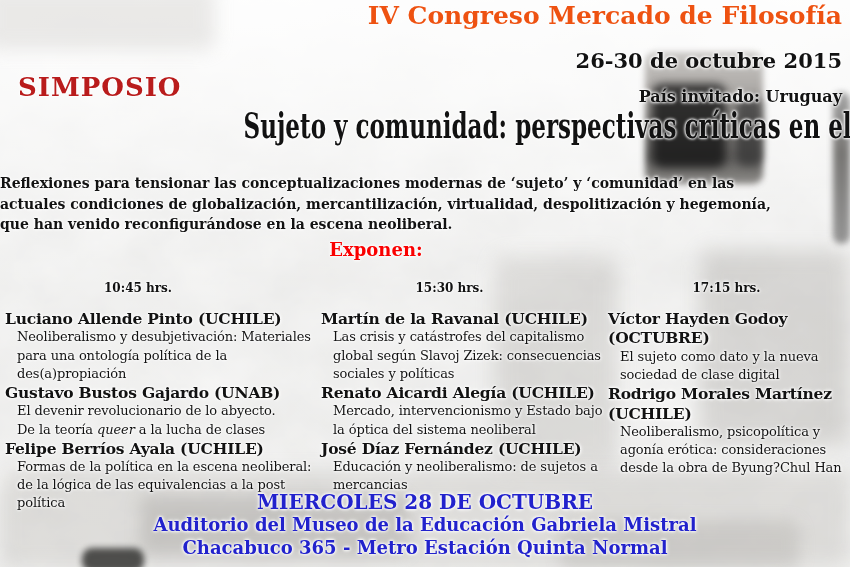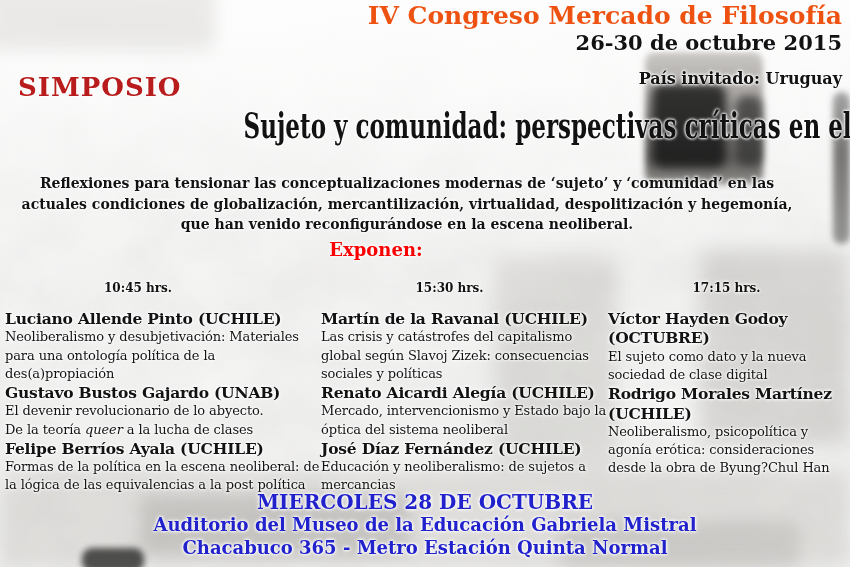--- a/index.html
+++ b/index.html
@@ -41,45 +41,45 @@
   .b-botrocks  { left:140px; top:495px; width:270px; height:60px; background:#8f8c88; filter:blur(8px); opacity:.28; }
   .b-botrocks2 { left:560px; top:520px; width:240px; height:50px; background:#989590; filter:blur(8px); opacity:.25; }
   .b-botdark   { left:82px; top:548px; width:62px; height:24px; background:#2a2a28; filter:blur(3px); opacity:.8; }
 
   
   .content { position:absolute; inset:0; }
   .halo { text-shadow: 0 0 3px #fff, 0 0 3px #fff, 0 0 5px #fff; }
 
   .top-block { position:absolute; top:2px; right:8px; text-align:right; }
   .congress-title { font-size:25px; font-weight:bold; line-height:1.15; }
-  .congress-dates { font-size:21px; font-weight:bold; line-height:1.1; margin-top:0; }
+  .congress-dates { font-size:21px; font-weight:bold; line-height:1.1; margin-top:18px; }
   .congress-guest { font-size:16px;  font-weight:bold; line-height:1.1; margin-top:16px; }
 
   .simposio { position:absolute; left:18px; top:72px; font-size:26px; font-weight:bold; letter-spacing:1px; }
 
   .main-title-wrap { position:absolute; top:104px; left:0; width:850px; text-align:center; white-space:nowrap; }
   .main-title { display:inline-block; font-size:36px; font-weight:bold; transform:scaleX(.64); transform-origin:center; letter-spacing:0; }
 
-  .description { position:absolute; top:173px; left:0; width:814px; text-align:center;
+  .description { position:absolute; top:173px; left:0; width:814px; text-align:left;
                  font-size:14px; font-weight:bold; line-height:1.48; }
 
   .exponen { position:absolute; top:239px; left:0; width:752px; text-align:center;
              font-size:18px; font-weight:bold; }
 
   .columns { position:absolute; left:5px; top:281px; width:840px; display:flex; }
   .col { flex:0 0 auto; }
   .col-1 { width:316px; }
   .col-2 { width:287px; }
   .col-3 { width:237px; }
   .time { text-align:center; font-size:12px; font-weight:bold; }
   .col-1 .time { padding-right:50px; }
   .col-2 .time { padding-right:30px; }
   .entries { margin-top:14px; }
   .sp-name { font-size:15.5px; font-weight:bold; line-height:1.25; letter-spacing:-.2px; }
-  .sp-work { font-size:13px; line-height:1.4; letter-spacing:-.1px; }
+  .sp-work { font-size:13px; line-height:1.4; letter-spacing:-.1px;margin-left:12px; }
   .sp-work em { font-style:italic; }
 
   .footer { position:absolute; top:490px; left:0; width:850px; text-align:center; font-weight:bold; }
   .footer .f1 { font-size:20px; line-height:1.2; }
   .footer .f2, .footer .f3 { font-size:18px; line-height:1.26; }
 </style>
 </head>
 <body>
 
 <div class="poster">

